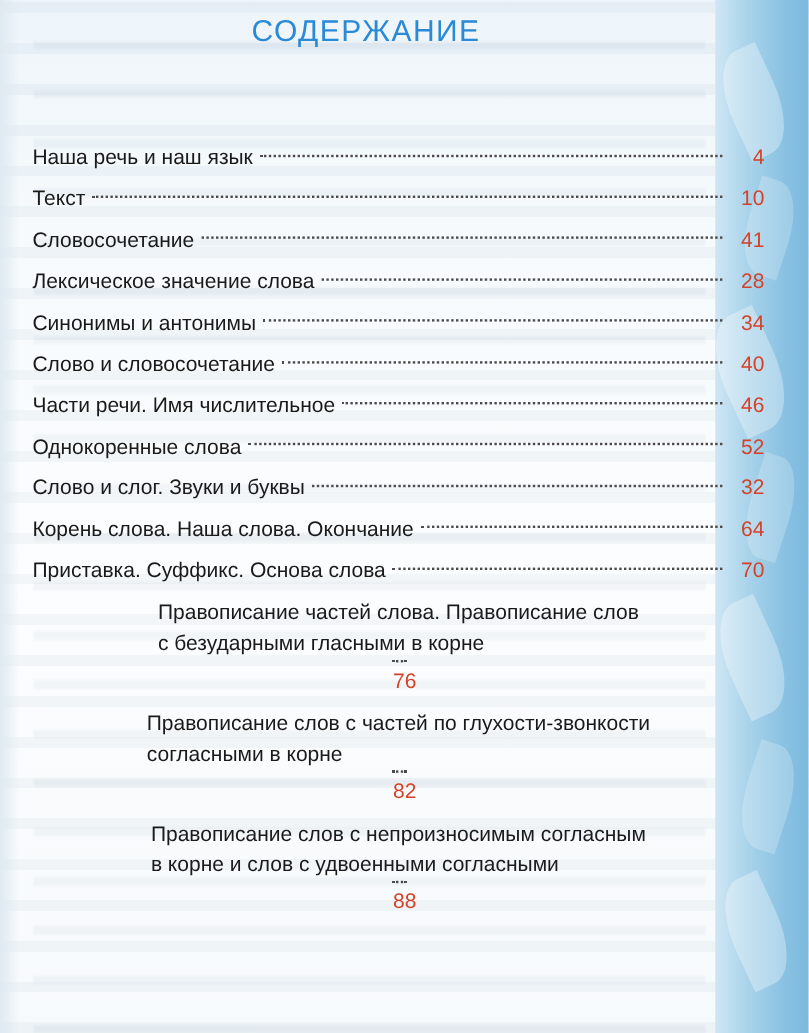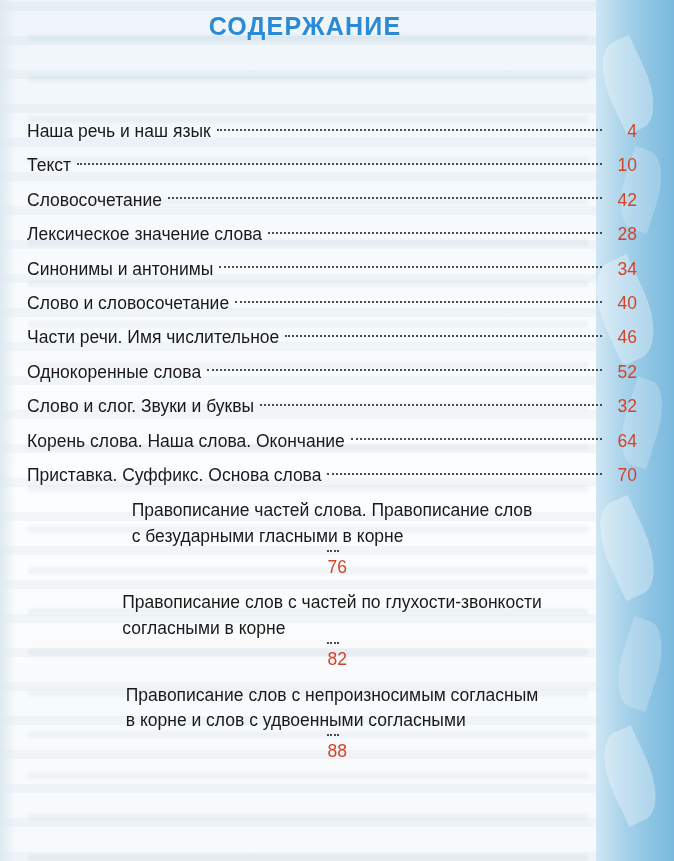--- a/index.html
+++ b/index.html
@@ -92,21 +92,21 @@
     inset: 0;
   }
 
   .title {
     position: absolute;
     top: 12px;
     left: 0;
     width: 610px;
     text-align: center;
     font-size: 25px;
-    font-weight: bold;
+    font-weight: normal;
     letter-spacing: 1.2px;
     color: #2b8ad6;
   }
 
   .toc {
     position: absolute;
     top: 120px;
     left: 27px;
     width: 610px;
   }
@@ -180,21 +180,21 @@
       <div class="toc-row">
         <span class="toc-label">Текст</span>
         <span class="dots"></span>
         <span class="toc-page">10</span>
       </div>
 
 
       <div class="toc-row">
         <span class="toc-label">Словосочетание</span>
         <span class="dots"></span>
-        <span class="toc-page">42</span>
+        <span class="toc-page">41</span>
       </div>
 
       <div class="toc-row">
         <span class="toc-label">Лексическое значение слова</span>
         <span class="dots"></span>
         <span class="toc-page">28</span>
       </div>
 
       <div class="toc-row">
         <span class="toc-label">Синонимы и антонимы</span>

